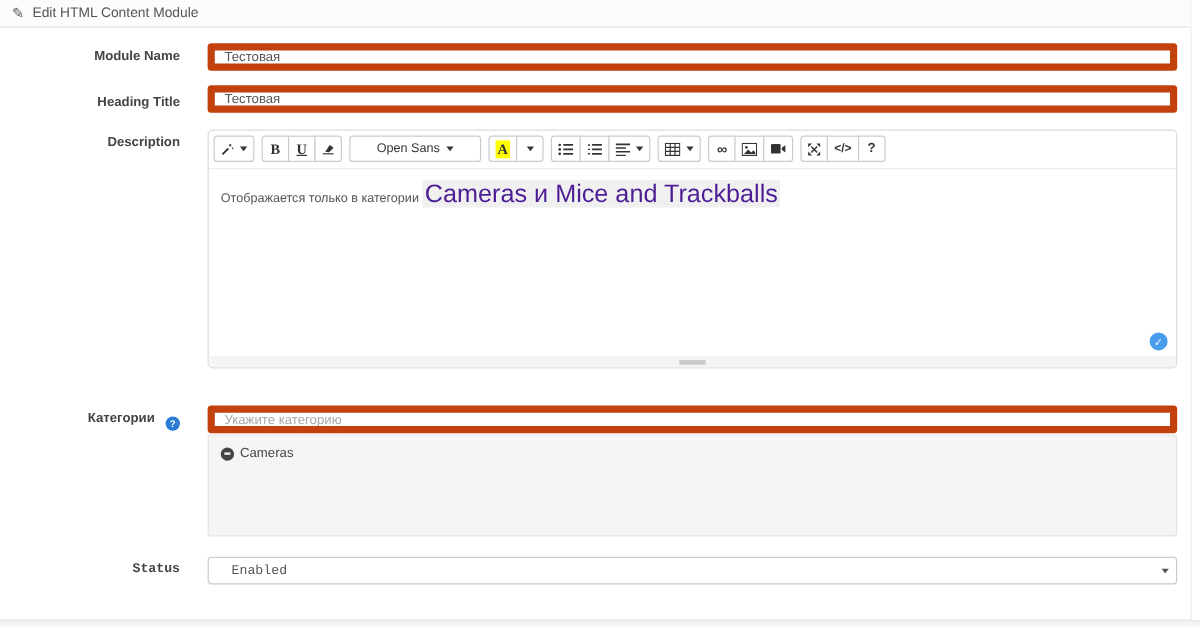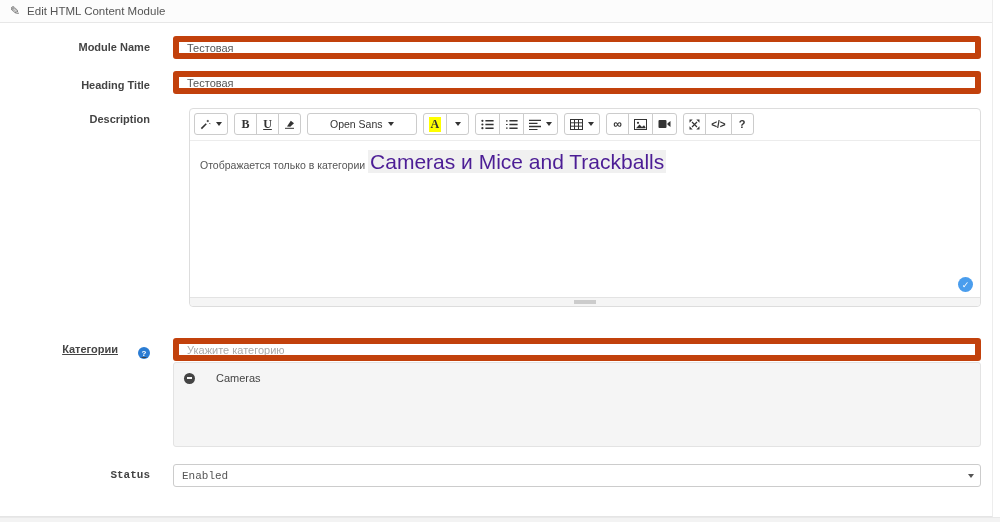--- a/index.html
+++ b/index.html
@@ -51,21 +51,21 @@
     width:15px; height:10px; position:relative; display:inline-block;
     background:repeating-linear-gradient(180deg,#c23b3b 0 1.6px,#f3f3f3 1.6px 3.2px);
     box-shadow:0 0 0 1px #d8d8d8;
   }
   .flag::before {
     content:""; position:absolute; left:0; top:0; width:6px; height:5px;
     background:#3d4e91;
   }
 
   .mt16 { margin-top:12px;align-items:center; }
-  .mt14 { margin-top:14px;gap:16px; }
+  .mt14 { margin-top:14px; }
   .mt31 { margin-top:31px; }
   .mt17 { margin-top:17px;font-family:Liberation Mono, monospace; }
 
   
   .editor { border:1px solid #ddd; border-radius:4px; background:#fff; }
   .toolbar {
     padding:4px 4px 5px 4px; border-bottom:1px solid #ececec;
     display:flex; flex-wrap:wrap; align-items:center;
   }
   .btn-group { display:inline-flex; margin-right:6px; }
@@ -107,43 +107,43 @@
     display:flex; align-items:center; justify-content:center;
     font-size:9px; cursor:pointer;
   }
   .statusbar {
     height:9px; background:#f5f5f5; border-top:1px solid #e3e3e3;
     border-radius:0 0 4px 4px; display:flex; align-items:center; justify-content:center;
   }
   .grip { width:22px; height:4px; background:#ccc; cursor:ns-resize; }
 
   
-  .label-with-help { display:flex; justify-content:flex-end; align-items:flex-start; gap:20px;text-decoration:underline; }
+  .label-with-help { display:flex; justify-content:flex-end; align-items:flex-start; gap:9px; }
   .help-icon {
     width:12px; height:12px; border-radius:50%; background:var(--help-blue,#2b7cd3);
     color:#fff; display:inline-flex; align-items:center; justify-content:center;
     font-size:8px; font-weight:bold; margin-top:4px; cursor:pointer;
   }
   .help-icon::after { content:"?"; }
   .well {
     margin-top:1px; height:85px; background:#f5f5f5;
     border:1px solid #e3e3e3; border-radius:3px; padding:7px 10px;
     font-size:11px; color:#444; overflow:auto;
   }
-  .cat-item { display:flex; align-items:center; gap:21px; line-height:16px; cursor:pointer; }
+  .cat-item { display:flex; align-items:center; gap:5px; line-height:16px; cursor:pointer; }
   .minus-icon {
     width:11px; height:11px; border-radius:50%; background:#444; flex:0 0 11px;
     display:inline-flex; align-items:center; justify-content:center;
   }
   .minus-icon::after { content:""; width:5px; height:2px; background:#f5f5f5; }
 
   
   .select-box {
     width:100%; height:23px; border:1px solid #ccc; border-radius:3px;
-    background:#fff; display:flex; align-items:center; padding:0 8px;
+    background:#fff; display:flex; align-items:center; padding:0 19px;
     font-size:11px; color:#555; position:relative; cursor:pointer;
   }
   .select-box .sel-caret {
     position:absolute; right:6px; top:9px; width:0; height:0;
     border-left:3px solid transparent; border-right:3px solid transparent;
     border-top:4px solid #555;
   }
   .bottom-strip {
     width:1000px; height:5px; background:#f3f3f3; border-top:1px solid #e9e9e9;
   }

